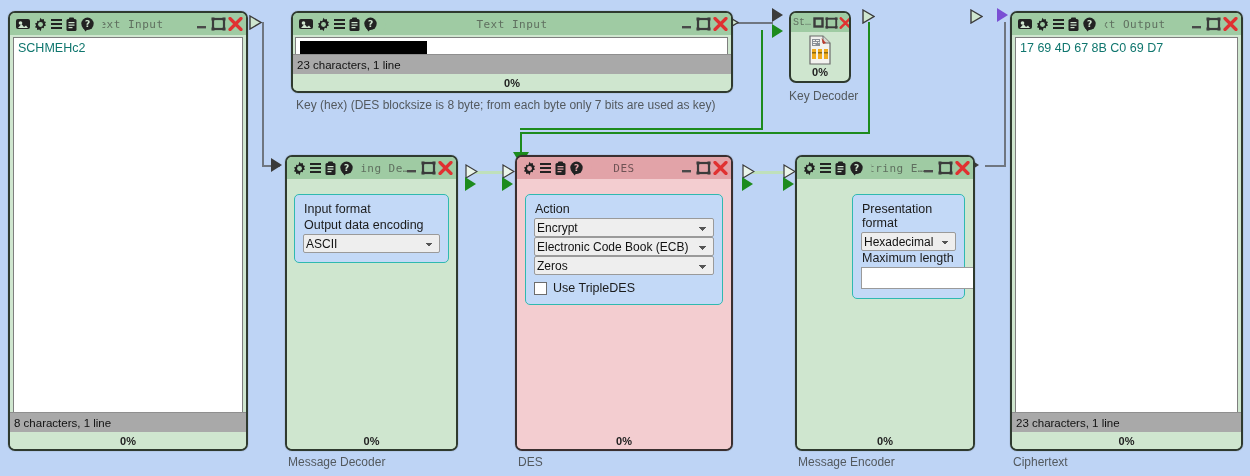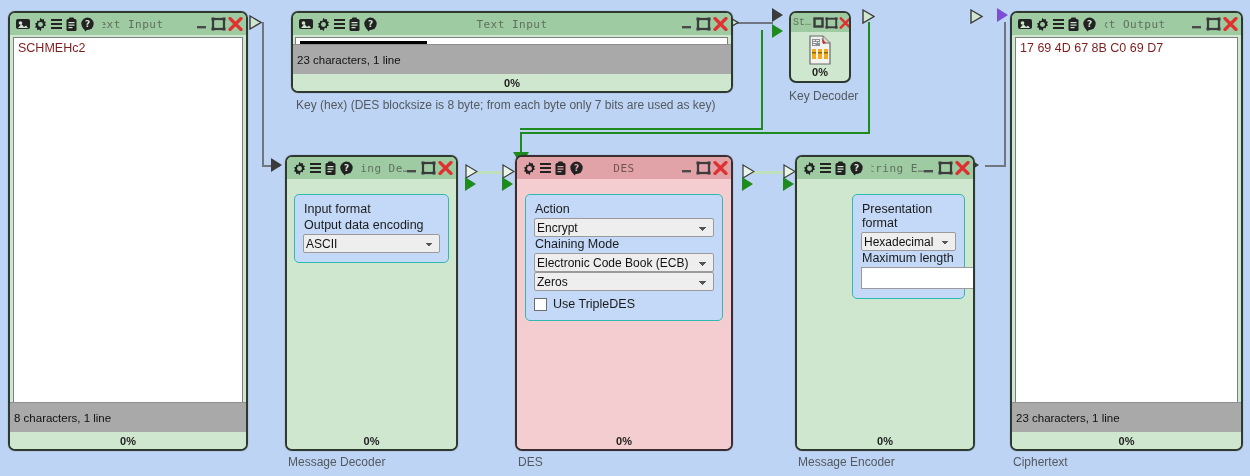--- a/index.html
+++ b/index.html
@@ -55,21 +55,21 @@
   }
   .node.red .tb-title { color:#6f5355; }
 
   .tb-ctrls {
     margin-left:auto; display:flex; align-items:flex-end; gap:2px; z-index:3;
   }
 
   .body { flex:1; position:relative; }
 
   .statusbar {
-    height:30px; min-height:16px;
+    height:20px; min-height:16px;
     background:#a9a9a9;
     font-size:11.5px; color:#111;
     display:flex; align-items:center;
     padding:0 4px;
     border-top:1px solid #8f8f8f;
   }
   .progress {
     height:17px; min-height:17px;
     background:#cfe6cf;
     display:flex; align-items:center; justify-content:center;
@@ -83,21 +83,21 @@
     white-space:nowrap;
   }
 
   
   .editor {
     position:absolute; inset:2px 3px 0 3px;
     background:#ffffff;
     border:1px solid #7f7f7f;
     border-bottom:none;
     font-size:12.5px;
-    color:#7f1d1d;
+    color:#0f766e;
     padding:3px 4px;
     overflow:hidden;
   }
   .redact {
     display:inline-block;
     background:#000;
     width:127px; height:15px;
     vertical-align:-3px;
   }
 
@@ -540,21 +540,20 @@
             <path d="M2 1.5 L13 12.5 M13 1.5 L2 12.5" stroke="#e03131" stroke-width="3.2" stroke-linecap="round"></path>
           </svg>
       </div>
     </div>
     <div class="body">
       <div class="settings" style="left:8px; top:15px; right:8px;">
         <div class="lbl">Action</div>
         <select class="sel">
           <option>Encrypt</option>
         </select>
-        <div class="lbl">Chaining Mode</div>
         <select class="sel">
           <option>Electronic Code Book (ECB)</option>
         </select>
         <select class="sel">
           <option>Zeros</option>
         </select>
         <div class="chk">
           <span class="box"></span>
           <span class="txt">Use TripleDES</span>
         </div>

